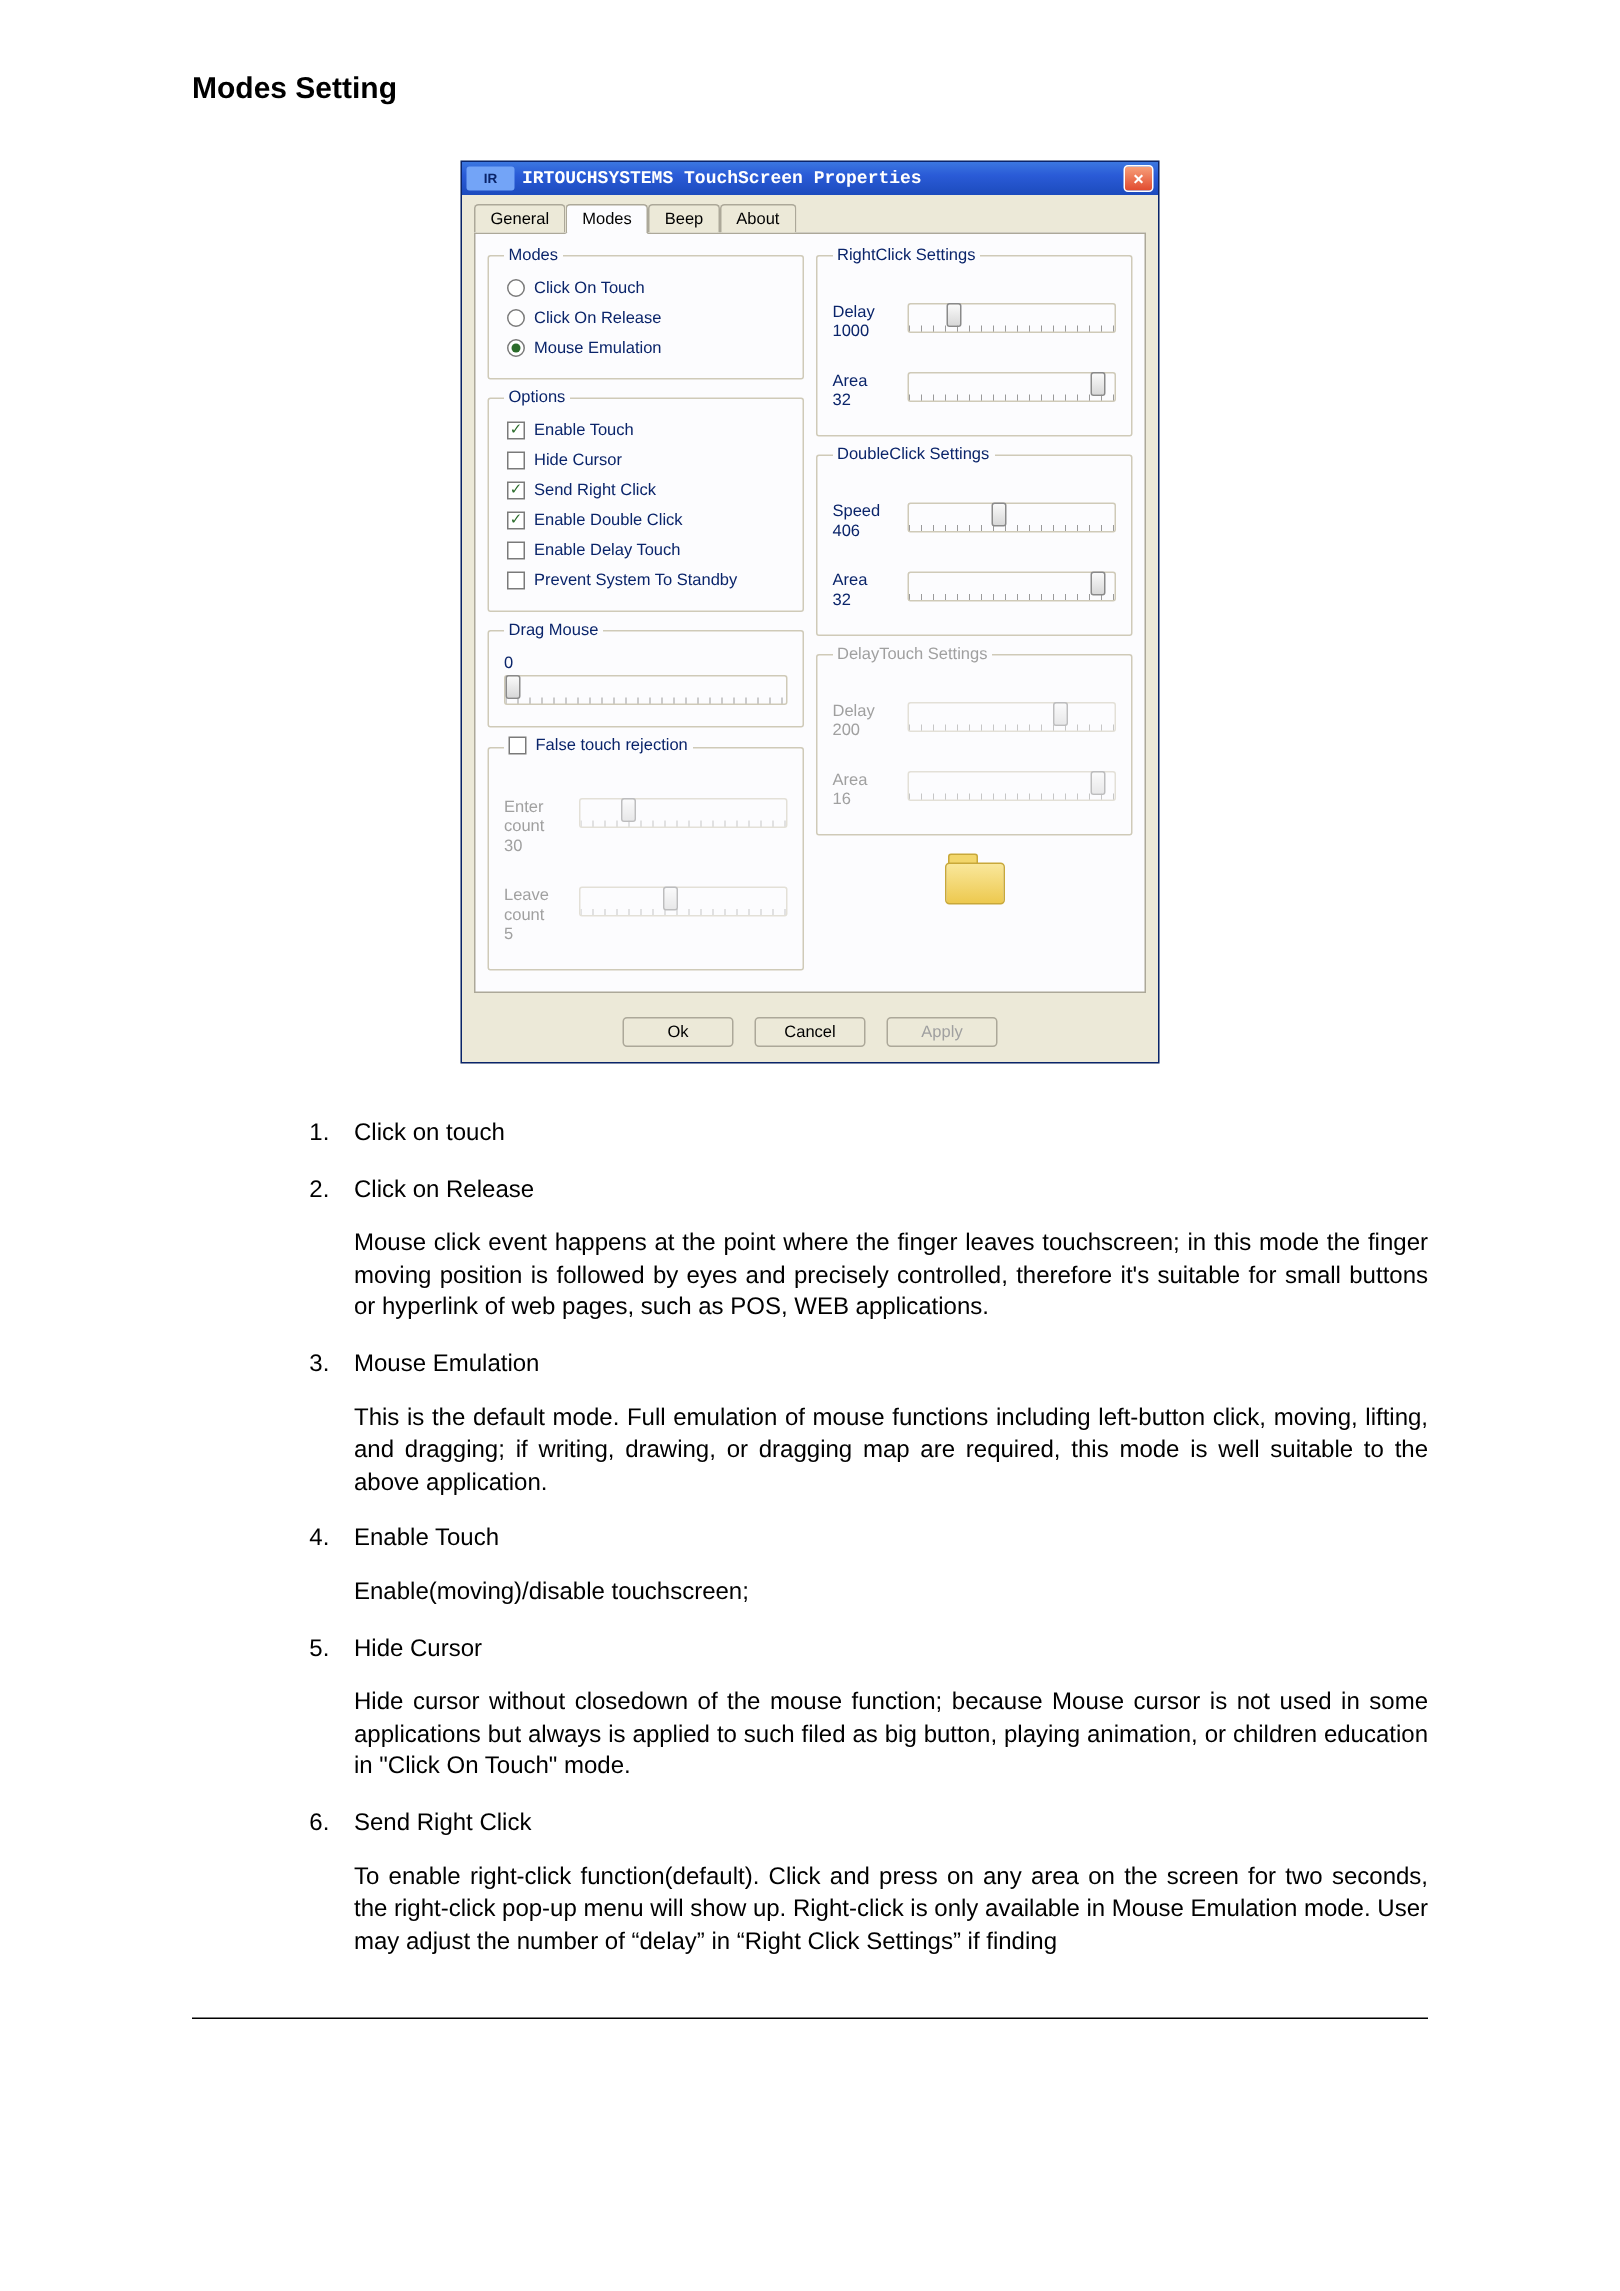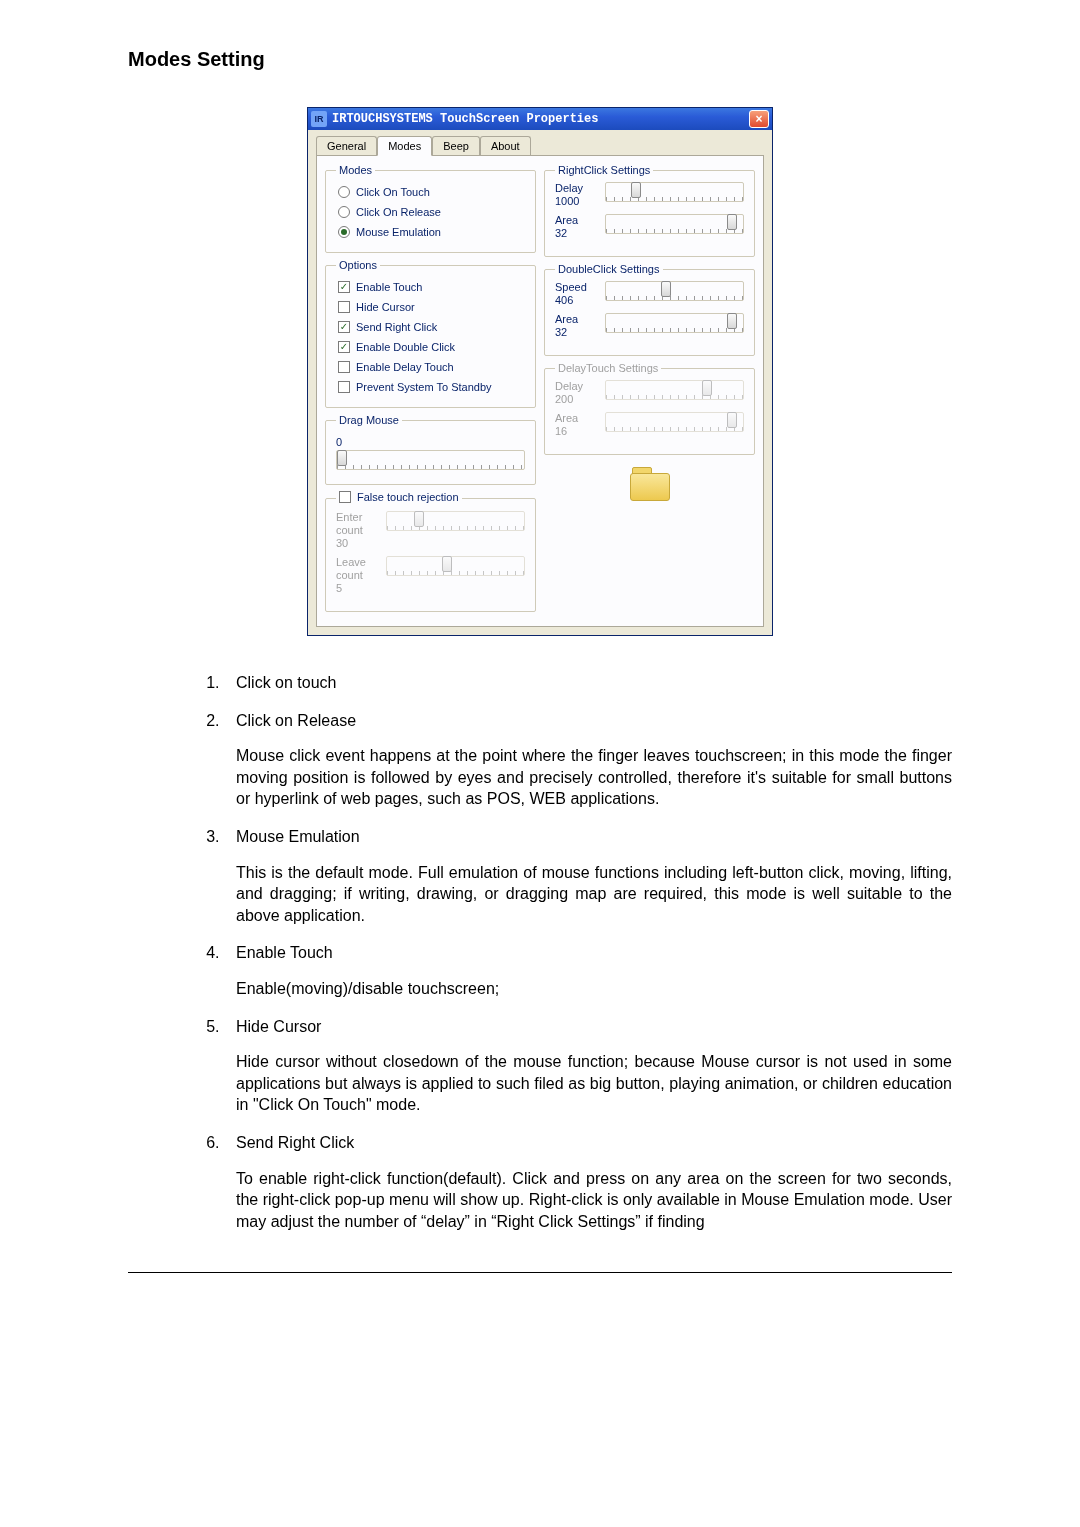--- a/index.html
+++ b/index.html
@@ -42,21 +42,21 @@
   }
   .titlebar {
     display: flex;
     align-items: center;
     height: 22px;
     padding: 0 3px;
     background: linear-gradient(#3b77e0, #2a5bd7 40%, #1c4bbd);
     color: #fff;
   }
   .titlebar .ir-badge {
-    width: 16px;
+    width: 32px;
     height: 16px;
     background: #73a4f7;
     border-radius: 2px;
     display: flex;
     align-items: center;
     justify-content: center;
     font-size: 9px;
     font-weight: bold;
     color: #0a246a;
     margin-right: 5px;
@@ -163,21 +163,21 @@
     align-items: center;
     justify-content: center;
     font-size: 10px;
     line-height: 1;
     color: #2a6b2a;
   }
   .slider-row {
     display: flex;
     align-items: flex-start;
     gap: 6px;
-    margin: 0 0 6px 0;
+    margin: 20px 0 6px 0;
     color: #0a246a;
   }
   .slider-label {
     display: flex;
     flex-direction: column;
     width: 44px;
     font-size: 11px;
     line-height: 13px;
   }
   .slider {
@@ -454,20 +454,25 @@
             </fieldset>
 
             <div class="folder-icon">
               <div class="tab-part"></div>
               <div class="body-part"></div>
             </div>
           </div>
         </div>
       </div>
 
+      <div class="btn-row">
+        <div class="btn">Ok</div>
+        <div class="btn">Cancel</div>
+        <div class="btn disabled">Apply</div>
+      </div>
     </div>
   </div>
 
   <div class="content">
     <ol>
       <li>
         <div class="item-title">Click on touch</div>
       </li>
       <li>
         <div class="item-title">Click on Release</div>

